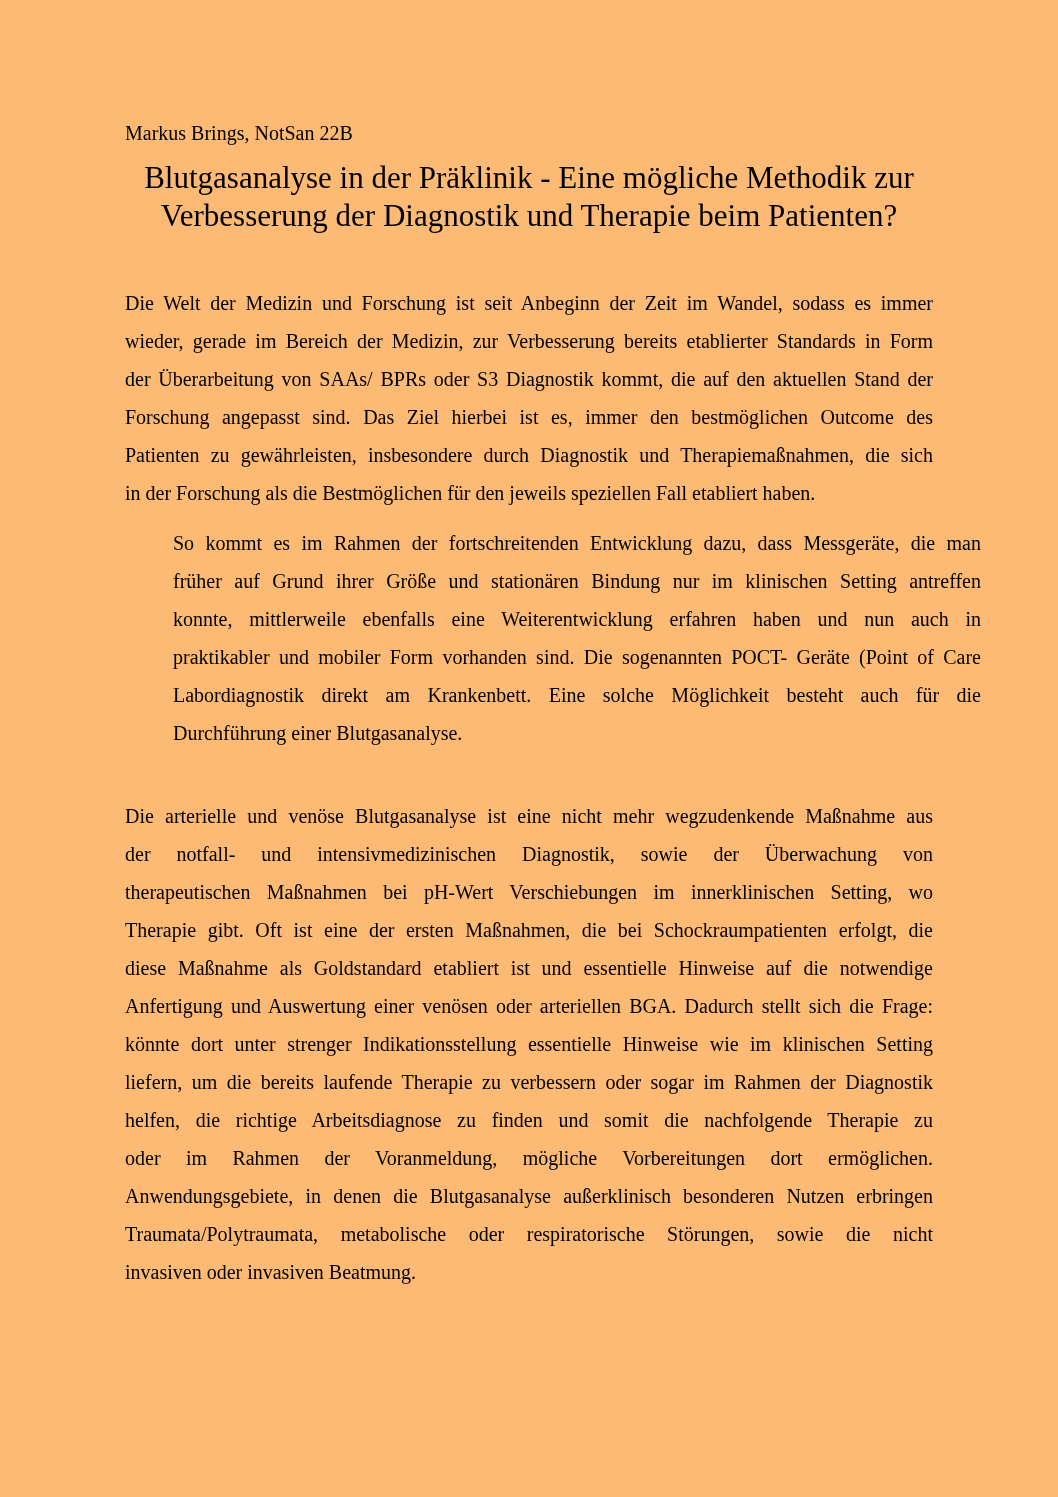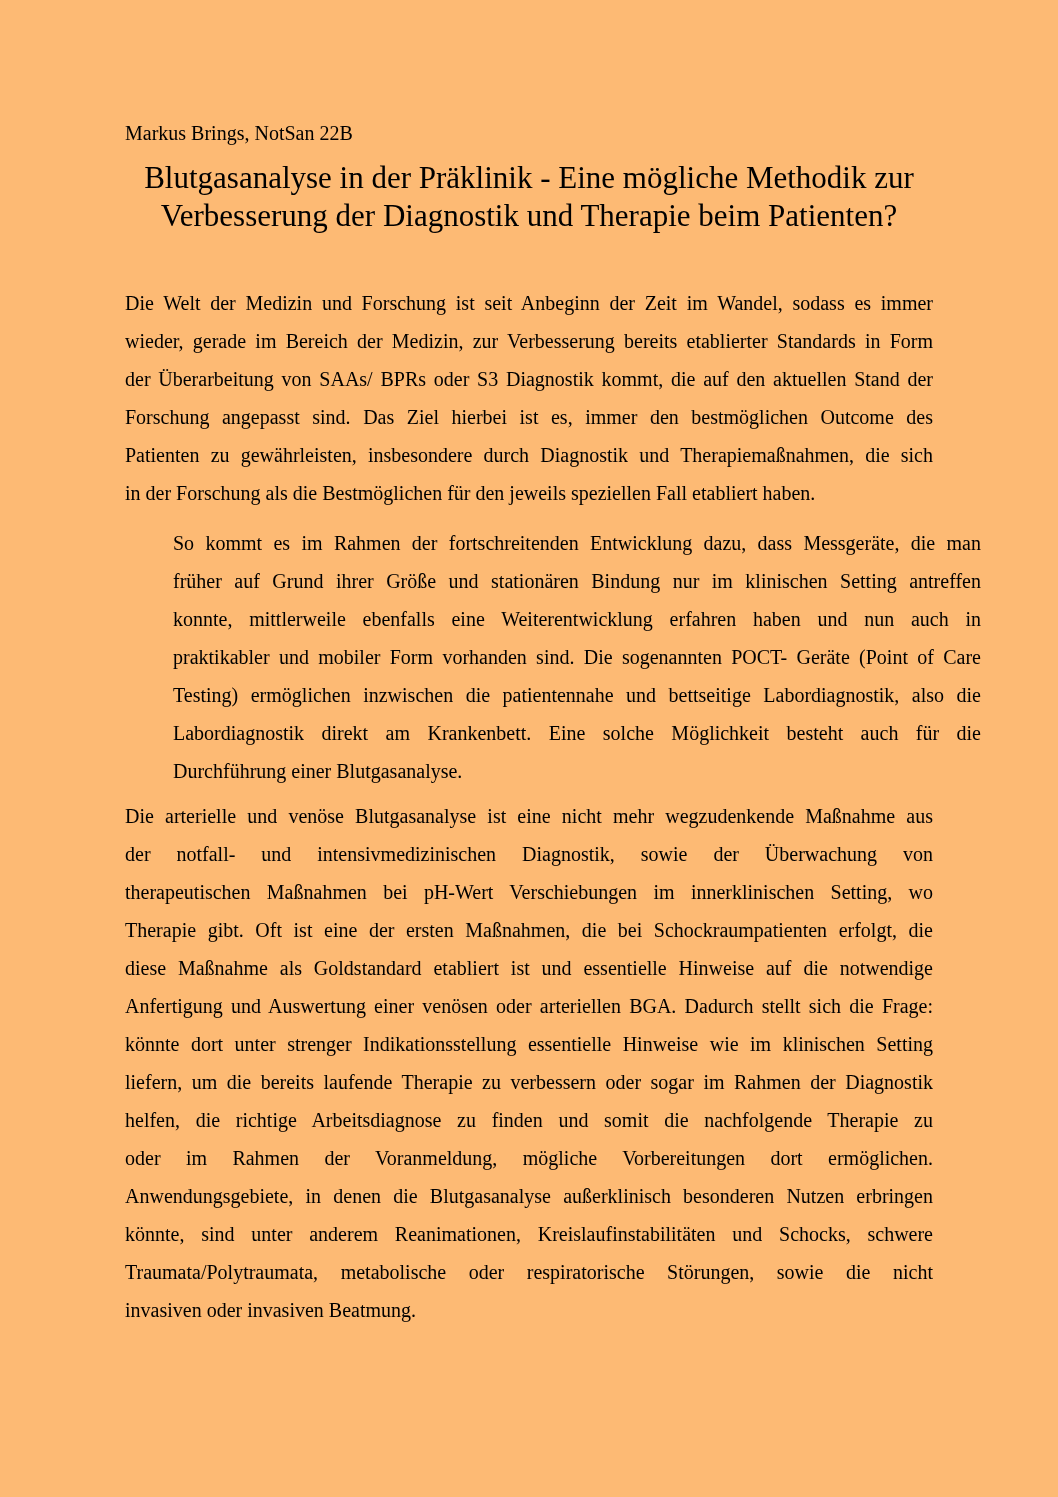--- a/index.html
+++ b/index.html
@@ -74,34 +74,32 @@
         <div class="line">der Überarbeitung von SAAs/ BPRs oder S3 Diagnostik kommt, die auf den aktuellen Stand der</div>
         <div class="line">Forschung angepasst sind. Das Ziel hierbei ist es, immer den bestmöglichen Outcome des</div>
         <div class="line">Patienten zu gewährleisten, insbesondere durch Diagnostik und Therapiemaßnahmen, die sich</div>
         <div class="line para-last">in der Forschung als die Bestmöglichen für den jeweils speziellen Fall etabliert haben.</div>
       </section>
     <section class="para para-2">
         <div class="line">So kommt es im Rahmen der fortschreitenden Entwicklung dazu, dass Messgeräte, die man</div>
         <div class="line">früher auf Grund ihrer Größe und stationären Bindung nur im klinischen Setting antreffen</div>
         <div class="line">konnte, mittlerweile ebenfalls eine Weiterentwicklung erfahren haben und nun auch in</div>
         <div class="line">praktikabler und mobiler Form vorhanden sind. Die sogenannten POCT- Geräte (Point of Care</div>
-        <div class="line">Testing) ermöglichen inzwischen die patientennahe und bettseitige Labordiagnostik, also die</div>
         <div class="line">Labordiagnostik direkt am Krankenbett. Eine solche Möglichkeit besteht auch für die</div>
         <div class="line para-last">Durchführung einer Blutgasanalyse.</div>
       </section>
     <section class="para para-3">
         <div class="line">Die arterielle und venöse Blutgasanalyse ist eine nicht mehr wegzudenkende Maßnahme aus</div>
         <div class="line">der notfall- und intensivmedizinischen Diagnostik, sowie der Überwachung von</div>
         <div class="line">therapeutischen Maßnahmen bei pH-Wert Verschiebungen im innerklinischen Setting, wo</div>
         <div class="line">Therapie gibt. Oft ist eine der ersten Maßnahmen, die bei Schockraumpatienten erfolgt, die</div>
         <div class="line">diese Maßnahme als Goldstandard etabliert ist und essentielle Hinweise auf die notwendige</div>
         <div class="line">Anfertigung und Auswertung einer venösen oder arteriellen BGA. Dadurch stellt sich die Frage:</div>
         <div class="line">könnte dort unter strenger Indikationsstellung essentielle Hinweise wie im klinischen Setting</div>
         <div class="line">liefern, um die bereits laufende Therapie zu verbessern oder sogar im Rahmen der Diagnostik</div>
         <div class="line">helfen, die richtige Arbeitsdiagnose zu finden und somit die nachfolgende Therapie zu</div>
         <div class="line">oder im Rahmen der Voranmeldung, mögliche Vorbereitungen dort ermöglichen.</div>
         <div class="line">Anwendungsgebiete, in denen die Blutgasanalyse außerklinisch besonderen Nutzen erbringen</div>
-        <div class="line">könnte, sind unter anderem Reanimationen, Kreislaufinstabilitäten und Schocks, schwere</div>
         <div class="line">Traumata/Polytraumata, metabolische oder respiratorische Störungen, sowie die nicht</div>
         <div class="line para-last">invasiven oder invasiven Beatmung.</div>
       </section>
   </main>
 </div>
 
 </body></html>

